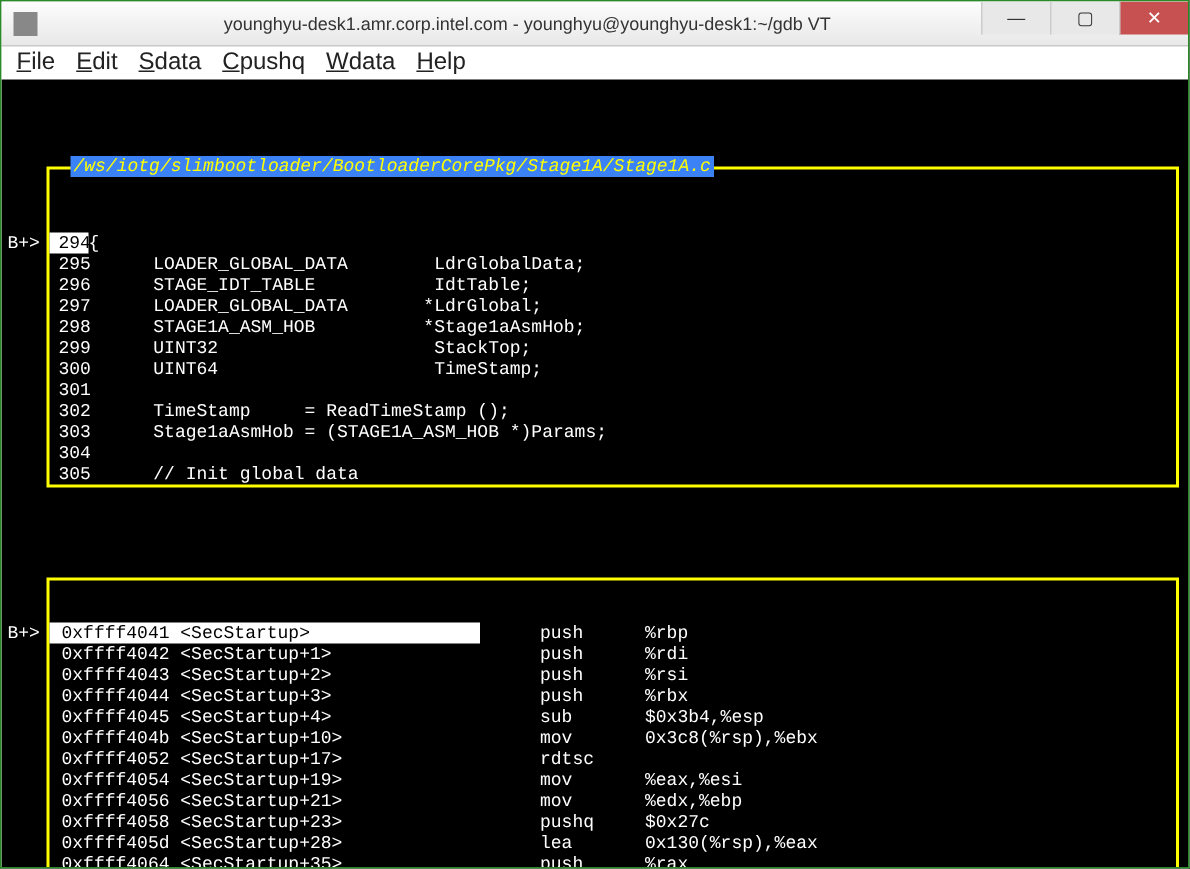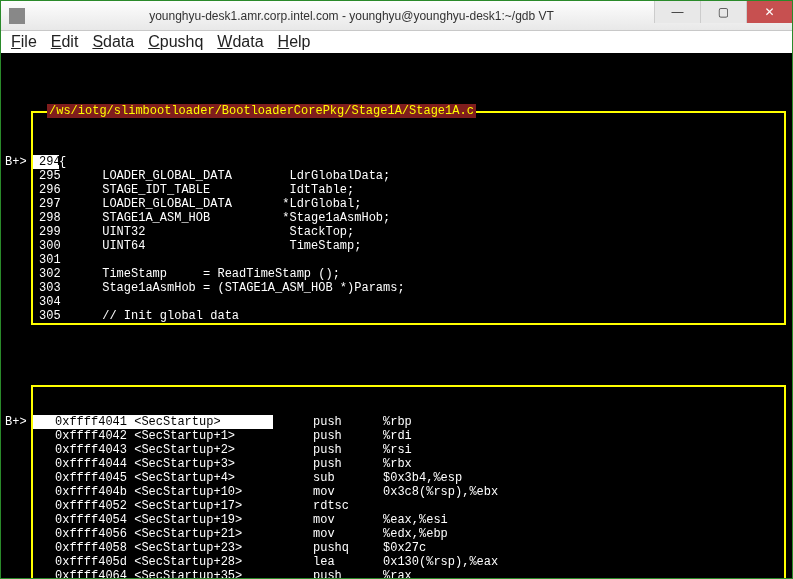--- a/index.html
+++ b/index.html
@@ -77,23 +77,24 @@
 }
 .panel {
   border: 2px solid #ffff00;
   margin: 2px 6px;
   position: relative;
 }
 .panel-title {
   position: absolute;
   top: -9px;
   left: 14px;
-  background: #7f1d1d;
+  background: #3b82f6;
   padding: 0 2px;
   color: #ffff00;
+  font-style: italic;
 }
 .gutter-label {
   position: absolute;
   left: -28px;
   color: #fff;
   background: #000;
 }
 .src-line, .asm-line {
   display: flex;
 }
@@ -101,21 +102,21 @@
   width: 26px;
   text-align: right;
   padding-left: 6px;
 }
 .src-line.current .lineno,
 .asm-line.current .addr {
   background: #fff;
   color: #000;
 }
 .src-line .code { flex: 1; }
-.asm-line .addr { width: 240px; padding-left: 22px; }
+.asm-line .addr { width: 287px; padding-left: 8px; }
 .asm-line .op { width: 70px; margin-left: 40px; }
 .asm-line .args { flex: 1; }
 </style>
 </head>
 <body>
 
 <div class="titlebar">
   <div class="title-icon"></div>
   <div class="titlebar-text">younghyu-desk1.amr.corp.intel.com - younghyu@younghyu-desk1:~/gdb VT</div>
   <div class="win-buttons">

